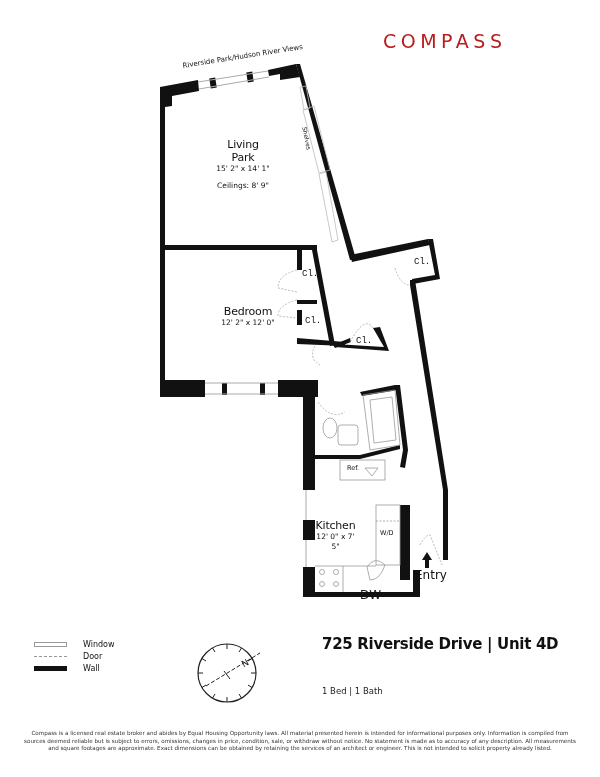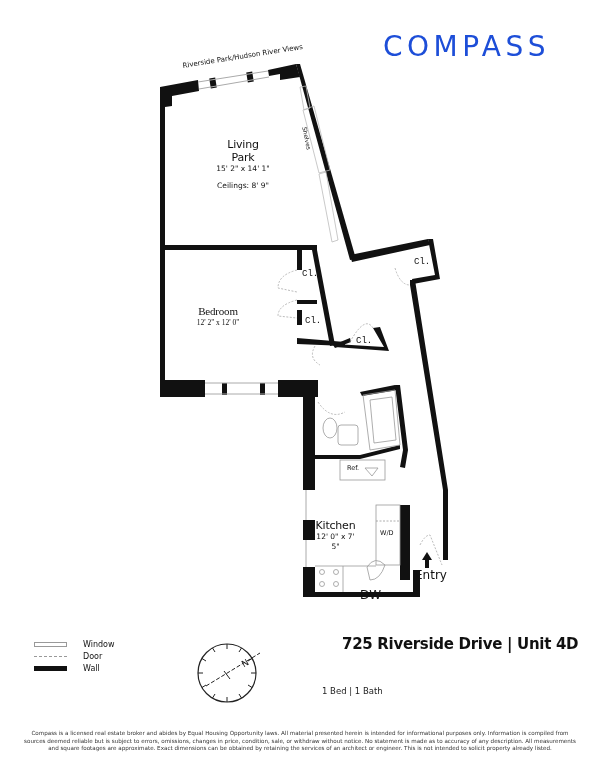--- a/index.html
+++ b/index.html
@@ -1,31 +1,31 @@
 <!DOCTYPE html>
 <html><head>
 <meta charset="utf-8">
 <style>
   html, body { margin:0; padding:0; background:#fff; }
   body { width:600px; height:777px; position:relative; overflow:hidden; font-family:"Liberation Sans", sans-serif; color:#111; }
-  .logo { position:absolute; left:383px; top:30px; font-size:28px; letter-spacing:4.5px; font-weight:400; color:#1d4ed8; font-family:"DejaVu Sans", sans-serif; }
+  .logo { position:absolute; left:383px; top:30px; font-size:19px; letter-spacing:4.5px; font-weight:400; color:#b91c1c; font-family:"DejaVu Sans", sans-serif; }
   .plan { position:absolute; left:0; top:0; }
   .lbl { position:absolute; text-align:center; color:#111; font-family:"DejaVu Sans", sans-serif; }
   .room-name { font-size:11px; line-height:13px; letter-spacing:-0.2px; }
   .room-dim { font-size:7.5px; line-height:10px; }
   .small { font-size:7px; }
   .cl { font-size:9px; font-family:Liberation Mono, monospace; }
   .legend { position:absolute; left:34px; top:638px; }
   .leg-row { display:flex; align-items:center; height:12px; }
   .leg-swatch { width:33px; height:5px; margin-right:16px; }
   .leg-window { border:1px solid #999; height:3px; box-sizing:border-box; height:5px; }
   .leg-door { border-top:1px dashed #999; height:0; }
   .leg-wall { background:#111; }
   .leg-text { font-size:8px; font-family:"DejaVu Sans", sans-serif;text-align:center; }
-  .addr { position:absolute; left:322px; top:634px; font-weight:700; font-size:15px; line-height:20px; font-family:"DejaVu Sans", sans-serif; letter-spacing:-0.3px;margin-left:20px; }
+  .addr { position:absolute; left:322px; top:634px; font-weight:700; font-size:15px; line-height:20px; font-family:"DejaVu Sans", sans-serif; letter-spacing:-0.3px; }
   .beds { position:absolute; left:322px; top:686px; font-size:8.5px; font-family:"DejaVu Sans", sans-serif; color:#222; }
   .disc { position:absolute; left:22px; top:730px; width:556px; font-size:5.6px; line-height:7.5px; text-align:center; color:#333; font-family:"DejaVu Sans", sans-serif; }
 </style>
 </head>
 <body>
 
 <div class="logo">COMPASS</div>
 
 <svg class="plan" width="600" height="620" viewBox="0 0 600 620">
 
@@ -134,21 +134,21 @@
 
 <div class="lbl" style="left:203px; top:138px; width:80px;">
   <div class="room-name">Living</div>
   <div class="room-name">Park</div>
   <div class="room-dim">15' 2" x 14' 1"</div>
   <div class="room-dim" style="margin-top:7px;">Ceilings: 8' 9"</div>
 </div>
 
 <div class="lbl small" style="left:308px; top:126px; transform:rotate(78deg); transform-origin:left top; font-size:6px; white-space:nowrap;">Shelves</div>
 
-<div class="lbl" style="left:178px; top:305px; width:80px;font-family:Liberation Serif, serif;">
+<div class="lbl" style="left:208px; top:305px; width:80px;">
   <div class="room-name">Bedroom</div>
   <div class="room-dim">12' 2" x 12' 0"</div>
 </div>
 
 <div class="lbl cl" style="left:302px; top:269px;">Cl.</div>
 <div class="lbl cl" style="left:305px; top:316px;">Cl.</div>
 <div class="lbl cl" style="left:356px; top:336px;">Cl.</div>
 <div class="lbl cl" style="left:414px; top:257px;">Cl.</div>
 
 <div class="lbl" style="left:315px; top:519px; width:41px;">

